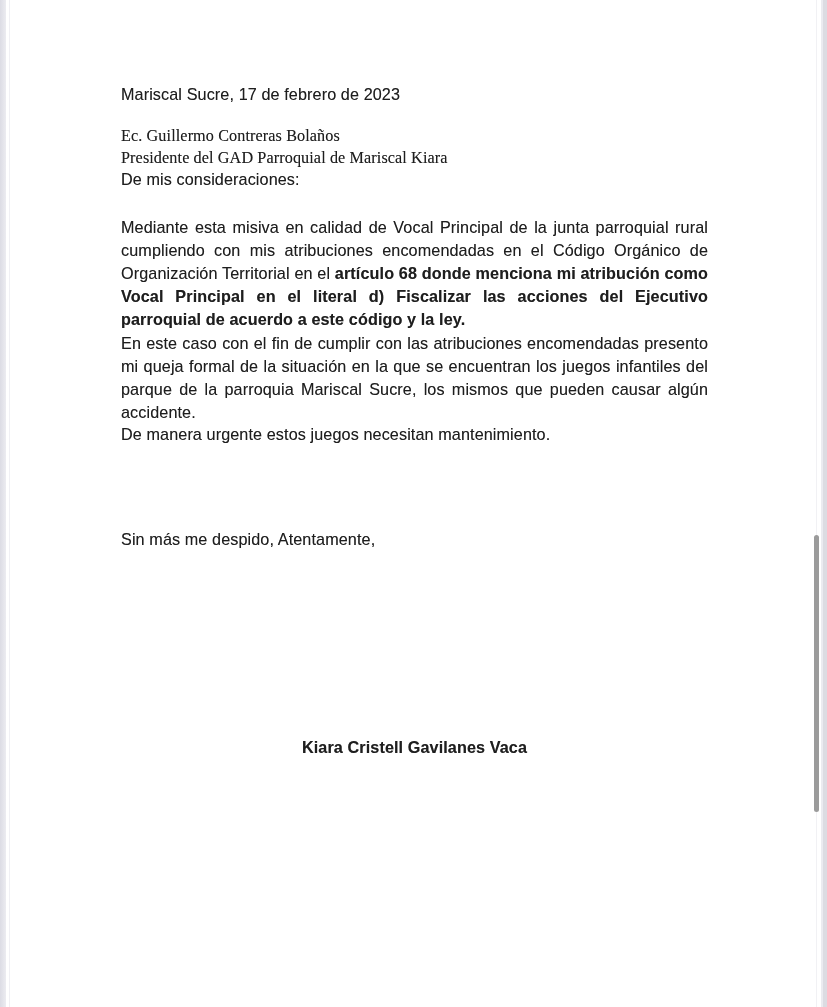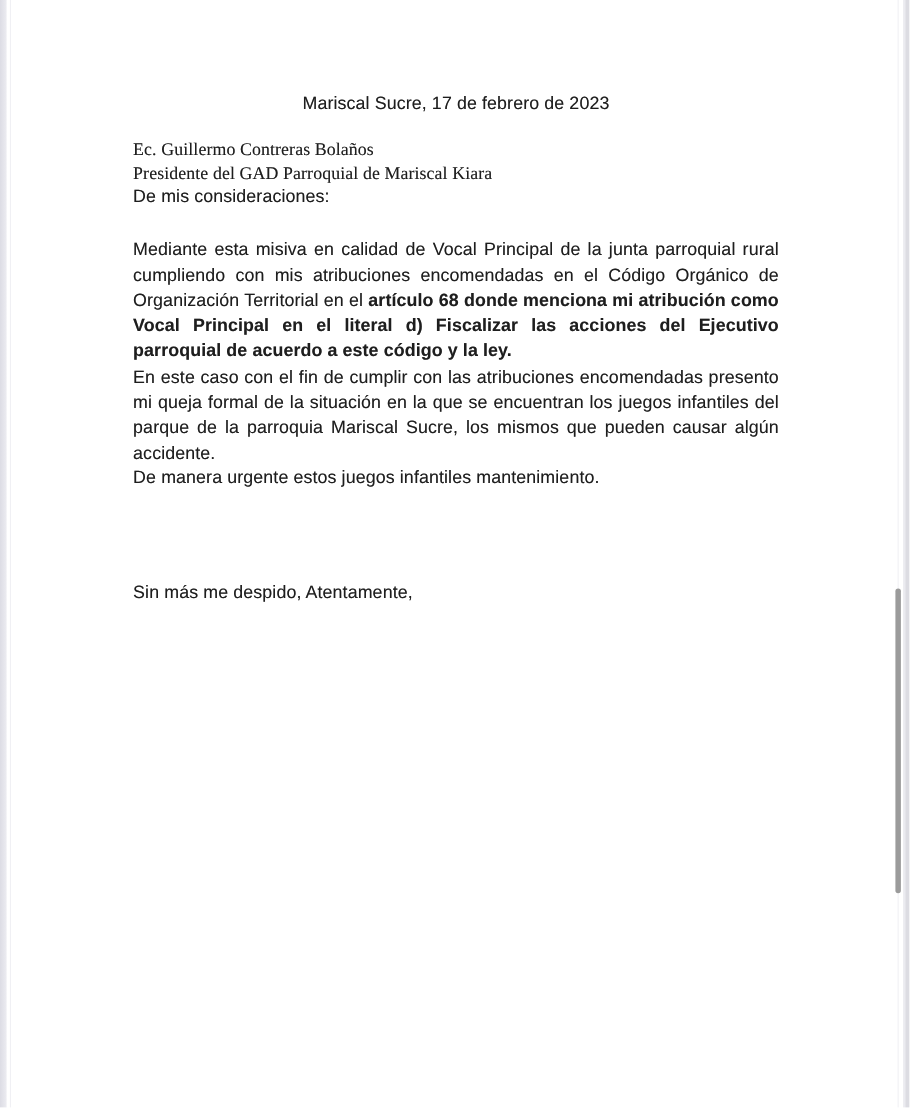--- a/index.html
+++ b/index.html
@@ -58,21 +58,21 @@
   
   .block {
     position: absolute;
     left: 121px;
     width: 587px;
     font-size: 16.2px;
     line-height: 23px;
     letter-spacing: 0.1px;
     text-shadow: 0 0 0.5px rgba(30,30,30,0.45);
   }
-  .date { top: 83px; text-align: center; }
+  .date { top: 83px; text-align: left; }
   .recipient { top: 125px; line-height: 22px; font-family: Liberation Serif, serif; }
   .salutation { top: 168px; }
   .para { text-align: justify; }
   .p1 { top: 216px; }
   .p2 { top: 332px; }
   .p3 { top: 423px; text-align: left; }
   .closing { top: 483px; margin-top: 45px; }
   .signature { top: 737px; text-align: center; font-weight: bold; line-height: 21.5px; }
   .bold { font-weight: bold; }
 </style>
@@ -95,20 +95,21 @@
     <div>Ec. Guillermo Contreras Bolaños</div>
     <div>Presidente del GAD Parroquial de Mariscal Kiara</div>
   </div>
 
   <div class="block salutation">De mis consideraciones:</div>
 
   <div class="block para p1"><span>Mediante esta misiva en calidad de Vocal Principal de la junta parroquial rural cumpliendo con mis atribuciones encomendadas en el Código Orgánico de Organización Territorial en el </span><span class="bold">artículo 68 donde menciona mi atribución como Vocal Principal en el literal d) Fiscalizar las acciones del Ejecutivo parroquial de acuerdo a este código y la ley.</span></div>
 
   <div class="block para p2">En este caso con el fin de cumplir con las atribuciones encomendadas presento mi queja formal de la situación en la que se encuentran los juegos infantiles del parque de la parroquia Mariscal Sucre, los mismos que pueden causar algún accidente.</div>
 
-  <div class="block p3">De manera urgente estos juegos infantiles mantenimiento.</div>
+  <div class="block p3">De manera urgente estos juegos necesitan mantenimiento.</div>
 
   <div class="block closing">Sin más me despido, Atentamente,</div>
 
   <div class="block signature">
+    <div>Kiara Cristell Gavilanes Vaca</div>
   </div>
 
 </div>
 
 </body></html>

